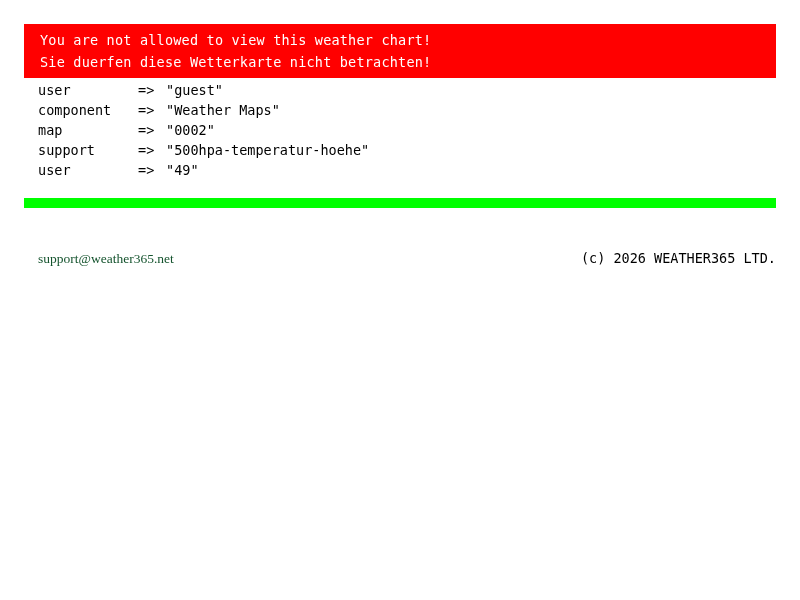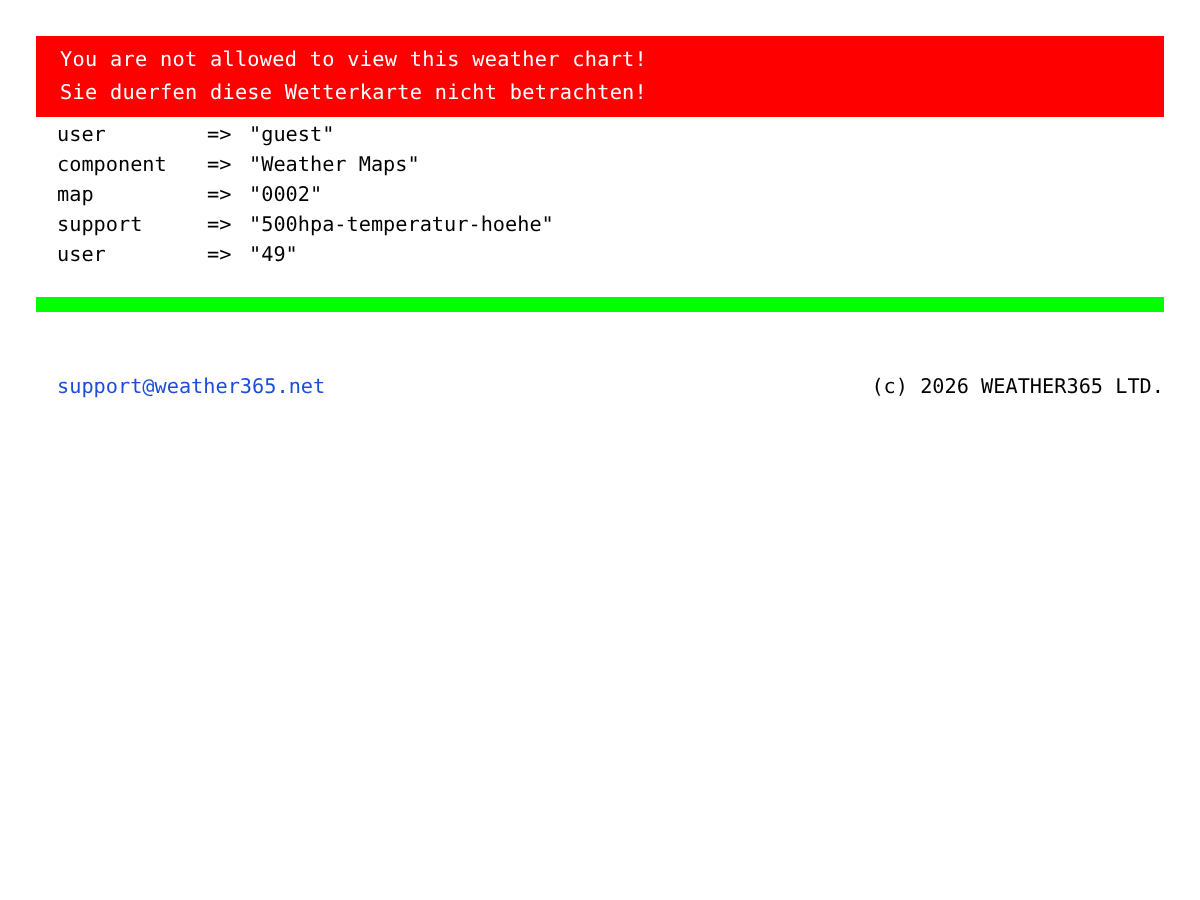--- a/index.html
+++ b/index.html
@@ -73,22 +73,23 @@
     left: 38px;
     top: 250px;
     width: 738px;
     display: flex;
     justify-content: space-between;
     align-items: baseline;
     font-size: 13.5px;
     white-space: pre;
   }
   .footer a {
-    color: #1d4ed8;
+    color: #14532d;
     text-decoration: none;
+    font-family: Liberation Serif, serif;
   }
 </style>
 </head>
 <body>
 
 <div class="page">
 
   <div class="banner banner-error">
     <div class="line">You are not allowed to view this weather chart!</div>
     <div class="line">Sie duerfen diese Wetterkarte nicht betrachten!</div>

